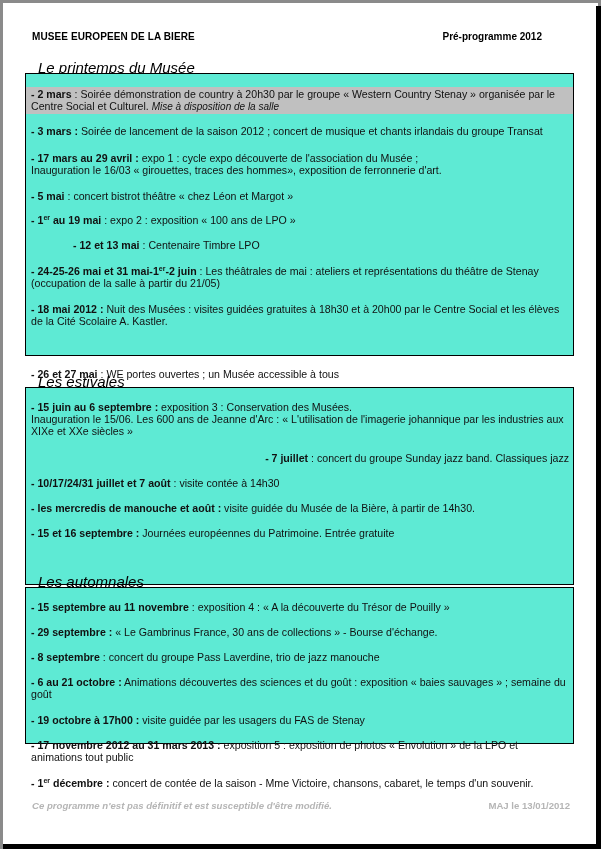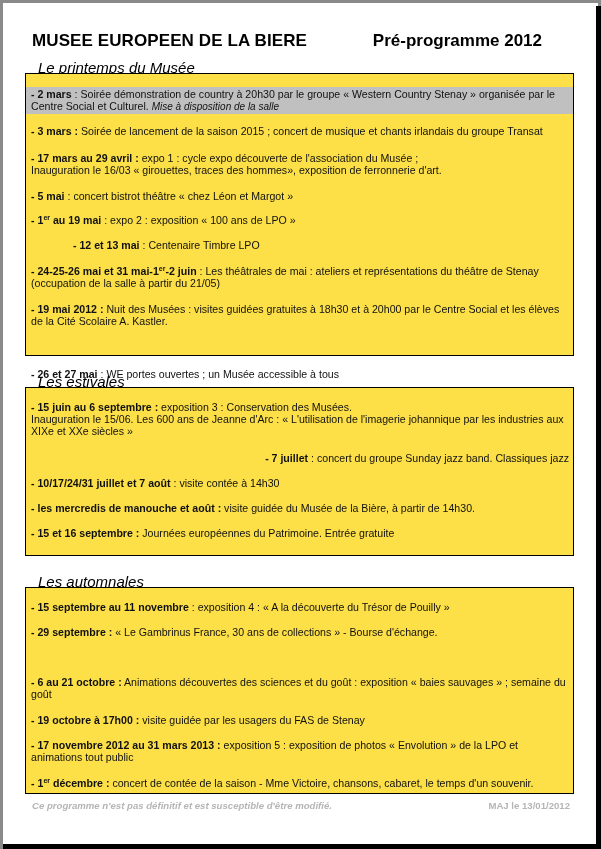--- a/index.html
+++ b/index.html
@@ -20,33 +20,33 @@
     background: #fff;
   }
   .shadow-right {
     position: absolute; right: 0; top: 6px; width: 5px; height: 843px; background: #000;
   }
   .shadow-bottom {
     position: absolute; left: 3px; bottom: 0; width: 598px; height: 5px; background: #000;
   }
   .header {
     position: absolute; left: 32px; top: 31px; width: 510px; height: 16px;
-    font-size: 17px; font-weight: bold;
+    font-size: 10px; font-weight: bold;
   }
   .header .title { position: absolute; left: 0; top: 0; letter-spacing: 0.1px; }
   .header .subtitle { position: absolute; right: 0; top: 0; }
 
   .section-title {
     position: absolute; left: 38px;
     font-size: 15px; font-weight: normal; font-style: italic;
   }
   .box {
     position: absolute; left: 25px; width: 549px;
     border: 1.5px solid #000; box-sizing: border-box;
-    background: #fde047;
+    background: #5eead4;
   }
   .entry {
     position: absolute; left: 5px; right: 4px;
     font-size: 10.6px; line-height: 12px; color: #111;
   }
   .entry b { font-weight: bold; }
   .entry sup { font-size: 7px; line-height: 0; vertical-align: 4px; font-weight: bold; }
   .entry i { font-style: italic; font-size: 10px; }
   .entry.highlight {
     left: 0; right: 0; padding: 1px 5px 1px 5px; background: #c0c0c0;
@@ -69,71 +69,74 @@
   <span class="title">MUSEE EUROPEEN DE LA BIERE</span>
   <span class="subtitle">Pré-programme 2012</span>
 </div>
 
 <div class="section-title" style="top:59px;">Le printemps du Musée</div>
 <div class="box" style="top:73px; height:283px;">
   <div class="entry highlight" style="top:13px;">
     <b>- 2 mars</b><span> : Soirée démonstration de country à 20h30 par le groupe « Western Country Stenay » organisée par le Centre Social et Culturel. </span><i>Mise à disposition de la salle</i>
   </div>
   <div class="entry" style="top:51px;">
-    <b>- 3 mars :</b><span> Soirée de lancement de la saison 2015 ; concert de musique et chants irlandais du groupe Transat</span>
+    <b>- 3 mars :</b><span> Soirée de lancement de la saison 2012 ; concert de musique et chants irlandais du groupe Transat</span>
   </div>
   <div class="entry" style="top:78px;">
     <b>- 17 mars au 29 avril :</b><span> expo 1 : cycle expo découverte de l'association du Musée ;</span><br><span>Inauguration le 16/03 « girouettes, traces des hommes», exposition de ferronnerie d'art.</span>
   </div>
   <div class="entry" style="top:116px;">
     <b>- 5 mai</b><span> : concert bistrot théâtre « chez Léon et Margot »</span>
   </div>
   <div class="entry" style="top:140px;">
     <b><span>- 1</span><sup>er</sup><span> au 19 mai</span></b><span> : expo 2 : exposition « 100 ans de LPO »</span>
   </div>
   <div class="entry" style="top:165px;margin-left:42px;">
     <b>- 12 et 13 mai</b><span> : Centenaire Timbre LPO</span>
   </div>
   <div class="entry" style="top:191px;">
     <b><span>- 24-25-26 mai et 31 mai-1</span><sup>er</sup><span>-2 juin</span></b><span> : Les théâtrales de mai : ateliers et représentations du théâtre de Stenay (occupation de la salle à partir du 21/05)</span>
   </div>
   <div class="entry" style="top:229px;">
-    <b>- 19 mai 2012 :</b><span> Nuit des Musées : visites guidées gratuites à 18h30 et à 20h00 par le Centre Social et les élèves de la Cité Scolaire A. Kastler.</span>
+    <b>- 18 mai 2012 :</b><span> Nuit des Musées : visites guidées gratuites à 18h30 et à 20h00 par le Centre Social et les élèves de la Cité Scolaire A. Kastler.</span>
   </div>
   <div class="entry" style="top:266px;margin-top:28px;">
     <b>- 26 et 27 mai</b><span> : WE portes ouvertes ; un Musée accessible à tous</span>
   </div>
 </div>
 
 <div class="section-title" style="top:373px;">Les estivales</div>
-<div class="box" style="top:387px; height:169px;">
+<div class="box" style="top:387px; height:198px;">
   <div class="entry" style="top:13px;">
     <b>- 15 juin au 6 septembre :</b><span> exposition 3 : Conservation des Musées.</span><br><span>Inauguration le 15/06. Les 600 ans de Jeanne d'Arc : « L'utilisation de l'imagerie johannique par les industries aux XIXe et XXe siècles »</span>
   </div>
   <div class="entry" style="top:64px;text-align:right;">
     <b>- 7 juillet</b><span> : concert du groupe Sunday jazz band. Classiques jazz</span>
   </div>
   <div class="entry" style="top:89px;">
     <b>- 10/17/24/31 juillet et 7 août</b><span> : visite contée à 14h30</span>
   </div>
   <div class="entry" style="top:114px;">
     <b>- les mercredis de manouche et août :</b><span> visite guidée du Musée de la Bière, à partir de 14h30.</span>
   </div>
   <div class="entry" style="top:139px;">
     <b>- 15 et 16 septembre :</b><span> Journées européennes du Patrimoine. Entrée gratuite</span><br>
   </div>
 </div>
 
 <div class="section-title" style="top:573px;">Les automnales</div>
-<div class="box" style="top:587px; height:207px;">
+<div class="box" style="top:587px; height:157px;">
   <div class="entry" style="top:13px;">
     <b>- 15 septembre au 11 novembre</b><span> : exposition 4 : « A la découverte du Trésor de Pouilly »</span>
   </div>
   <div class="entry" style="top:38px;">
     <b>- 29 septembre :</b><span> « Le Gambrinus France, 30 ans de collections » - Bourse d'échange.</span>
+  </div>
+  <div class="entry" style="top:63px;">
+    <b>- 8 septembre</b><span> : concert du groupe Pass Laverdine, trio de jazz manouche</span>
   </div>
   <div class="entry" style="top:88px;">
     <b>- 6 au 21 octobre :</b><span> Animations découvertes des sciences et du goût : exposition « baies sauvages » ; semaine du goût</span>
   </div>
   <div class="entry" style="top:126px;">
     <b>- 19 octobre à 17h00 :</b><span> visite guidée par les usagers du FAS de Stenay</span>
   </div>
   <div class="entry" style="top:151px;">
     <b>- 17 novembre 2012 au 31 mars 2013 :</b><span> exposition 5 : exposition de photos « Envolution » de la LPO et animations tout public</span>
   </div>

